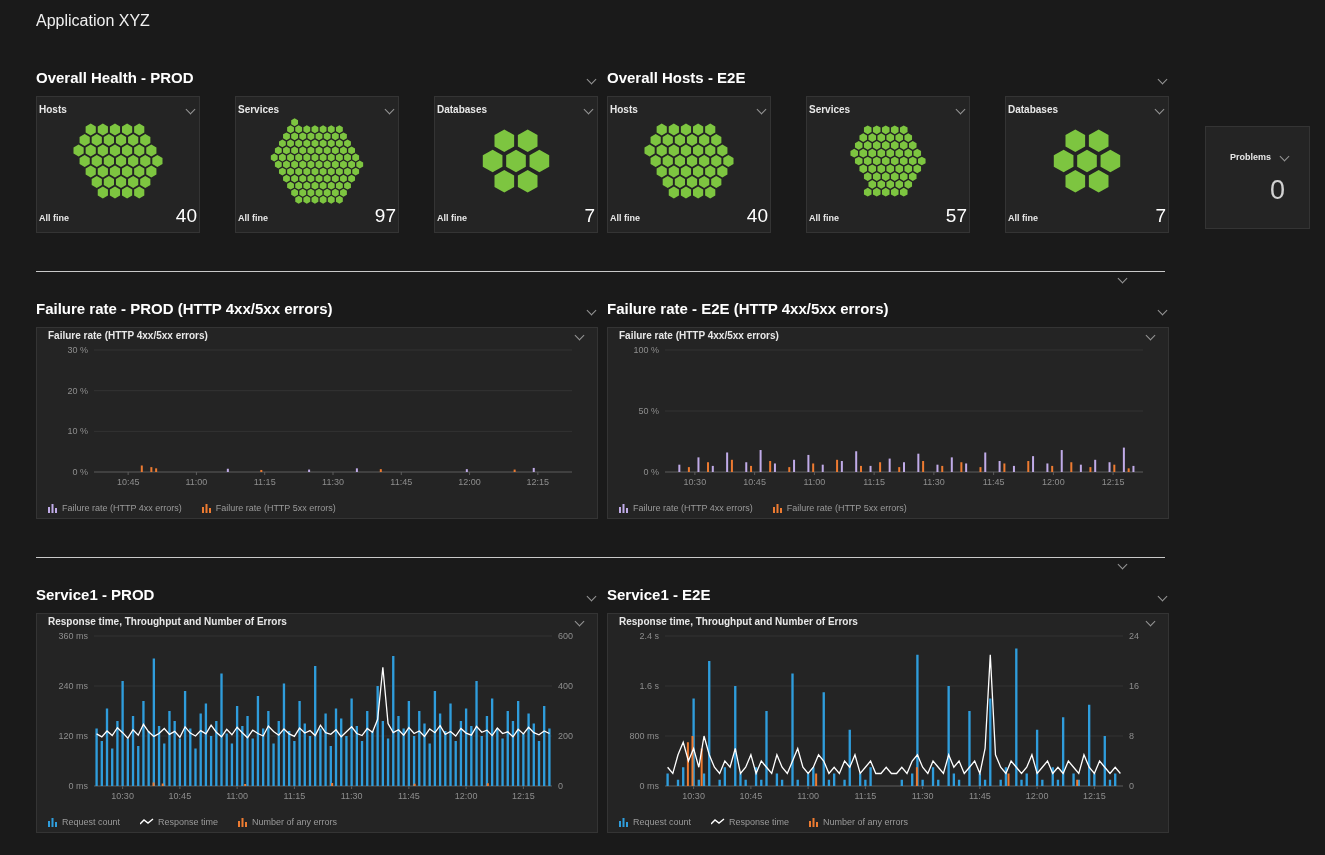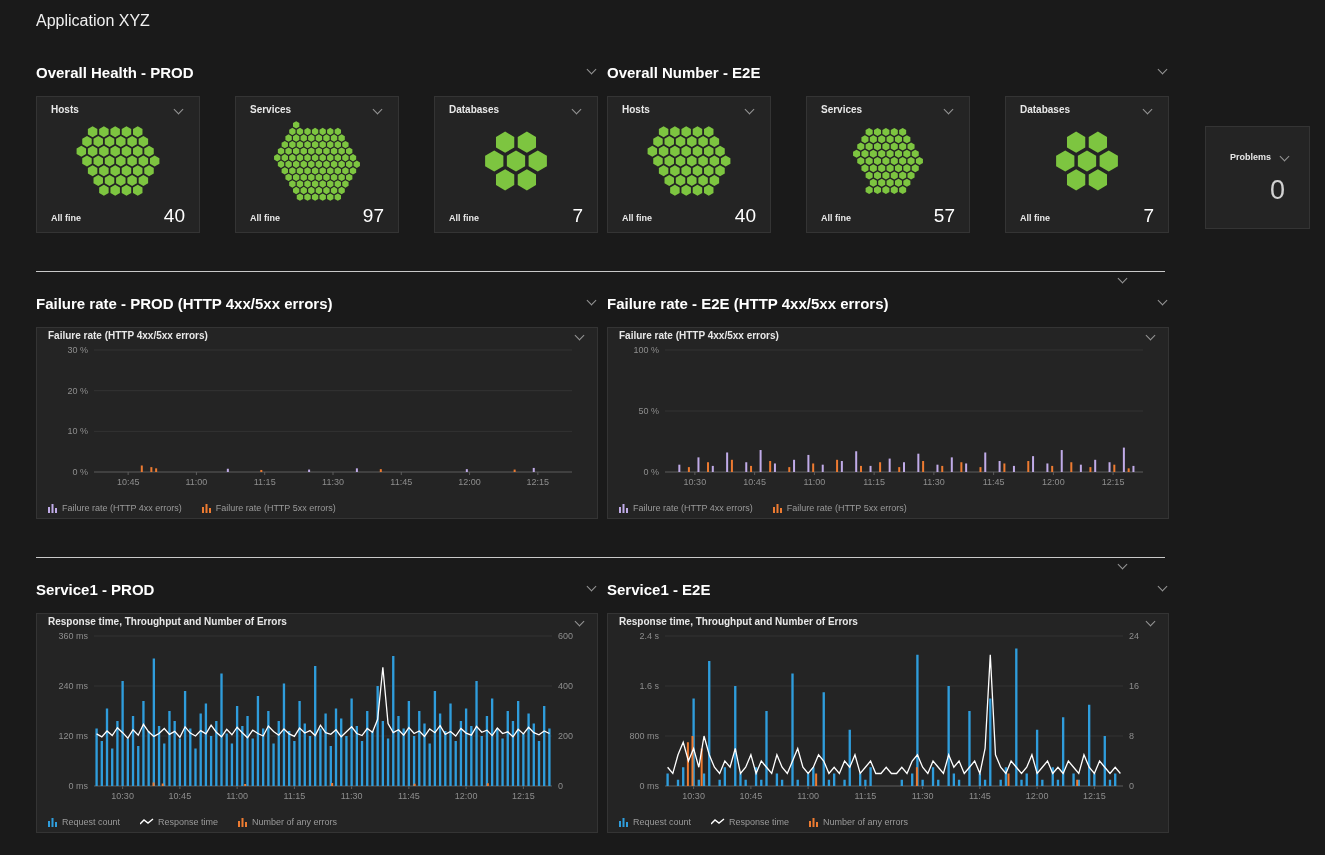--- a/index.html
+++ b/index.html
@@ -6,28 +6,28 @@
     --bg:#1a1a1a; --tile:#242424; --tile-border:#343434; --green:#7dc540;
     --blue:#2f9ddc; --orange:#ed7b31; --purple:#c0abe8; --line:#ffffff; --divider:#c9c9c9;
   }
   html,body{margin:0;padding:0;background:var(--bg);}
   .page{width:1325px;height:855px;overflow:hidden;background:var(--bg);color:#fff;
         font-family:"Liberation Sans",sans-serif;position:relative;}
   .page-title{font-size:16px;color:#f0f0f0;padding:12px 0 0 36px;}
   .row{display:flex;padding:0 15px 0 36px;}
   .col{width:562px;flex:0 0 562px;}
   .col + .col{margin-left:9px;}
-  .section-head{display:flex;align-items:flex-start;justify-content:space-between;height:22px;margin-bottom:10px;}
+  .section-head{display:flex;align-items:flex-end;justify-content:space-between;height:22px;margin-bottom:10px;}
   .section-title{font-size:15px;font-weight:bold;color:#ffffff;}
   .chev{width:12px;height:12px;display:inline-block;position:relative;cursor:pointer;flex:0 0 auto;}
   .chev::after{content:"";position:absolute;left:2px;top:2px;width:6px;height:6px;
     border-right:1.6px solid #969696;border-bottom:1.6px solid #969696;transform:rotate(45deg);}
   .tiles-row{display:flex;justify-content:space-between;}
   .tile{background:var(--tile);border:1px solid var(--tile-border);box-sizing:border-box;}
-  .health-tile{width:164px;height:137px;display:flex;flex-direction:column;padding:7px 14px;}
+  .health-tile{width:164px;height:137px;display:flex;flex-direction:column;padding:7px 2px;}
   .tile-head{display:flex;align-items:flex-start;justify-content:space-between;}
   .tile-title{font-size:10px;font-weight:bold;color:#e8e8e8;}
   .hexwrap{flex:1 1 auto;width:100%;min-height:0;}
   .tile-foot{display:flex;justify-content:space-between;align-items:flex-end;}
   .status{font-size:9px;font-weight:bold;color:#e8e8e8;padding-bottom:2px;}
   .count{font-size:19px;color:#ffffff;line-height:1;}
   .health-row{margin-top:34px;}
   .problems-col{margin-left:36px;flex:0 0 105px;padding-top:62px;}
   .problems-tile{width:105px;height:103px;padding:24px;display:flex;flex-direction:column;}
   .problems-head{display:flex;align-items:center;}
@@ -245,21 +245,21 @@
           <div class="tile-foot">
             <span class="status">All fine</span>
             <span class="count">7</span>
           </div>
         </div>
       </div>
     </div>
 
     <div class="col">
       <div class="section-head">
-        <span class="section-title">Overall Number - E2E</span>
+        <span class="section-title">Overall Hosts - E2E</span>
         <span class="chev"></span>
       </div>
       <div class="tiles-row">
         <div class="tile health-tile">
           <div class="tile-head">
             <span class="tile-title">Hosts</span>
             <span class="chev"></span>
           </div>
           <svg class="hexwrap" viewBox="0 0 144 90">
               <g>

